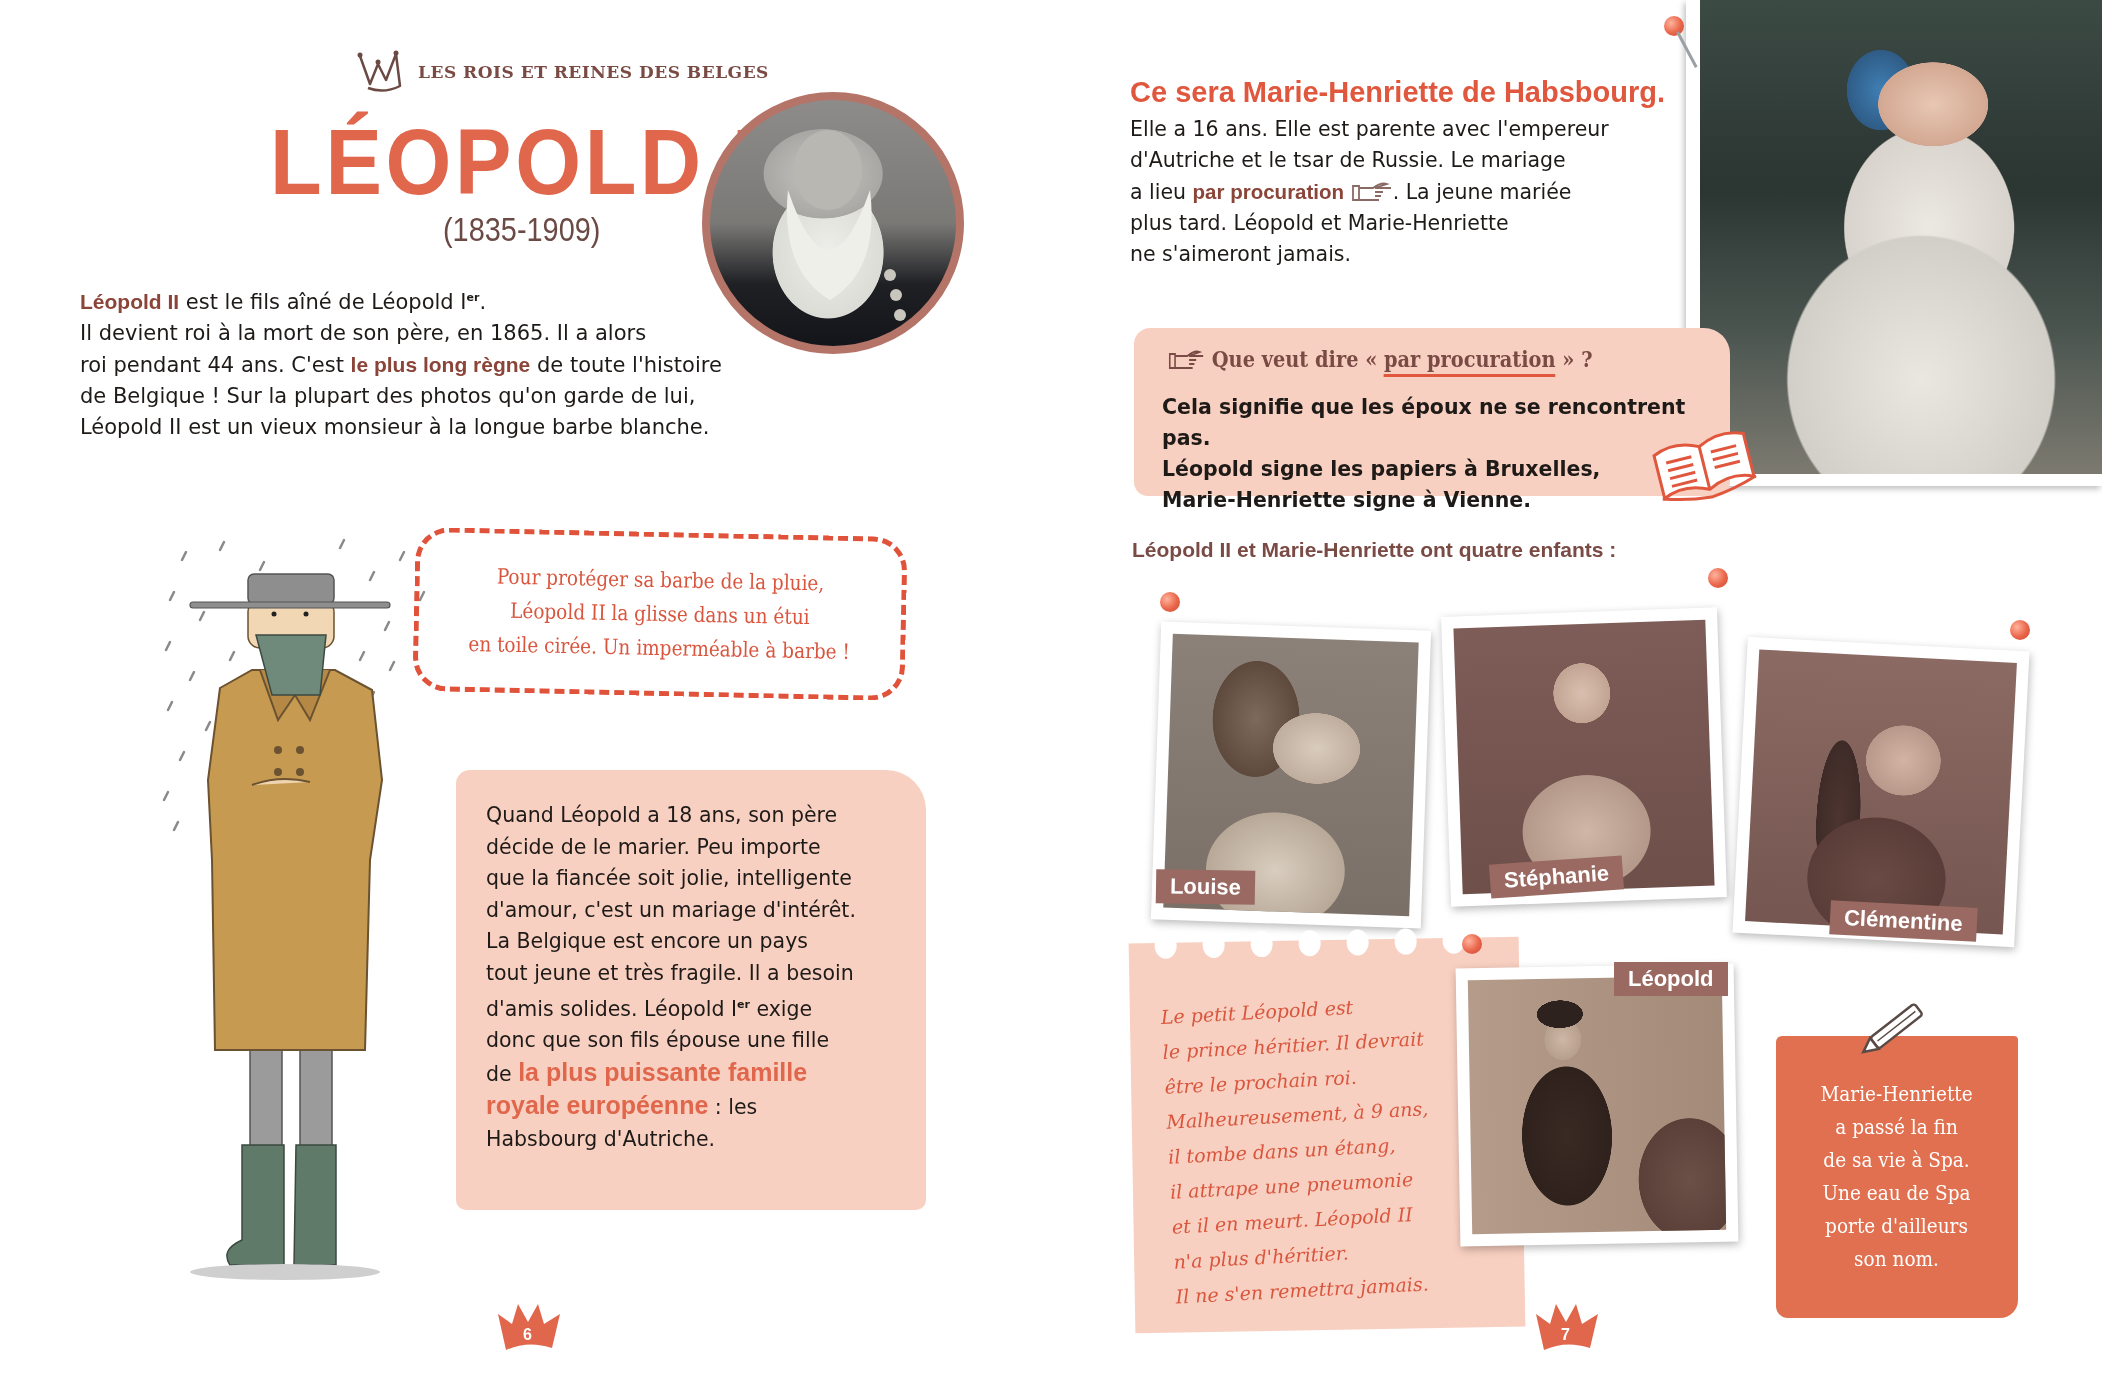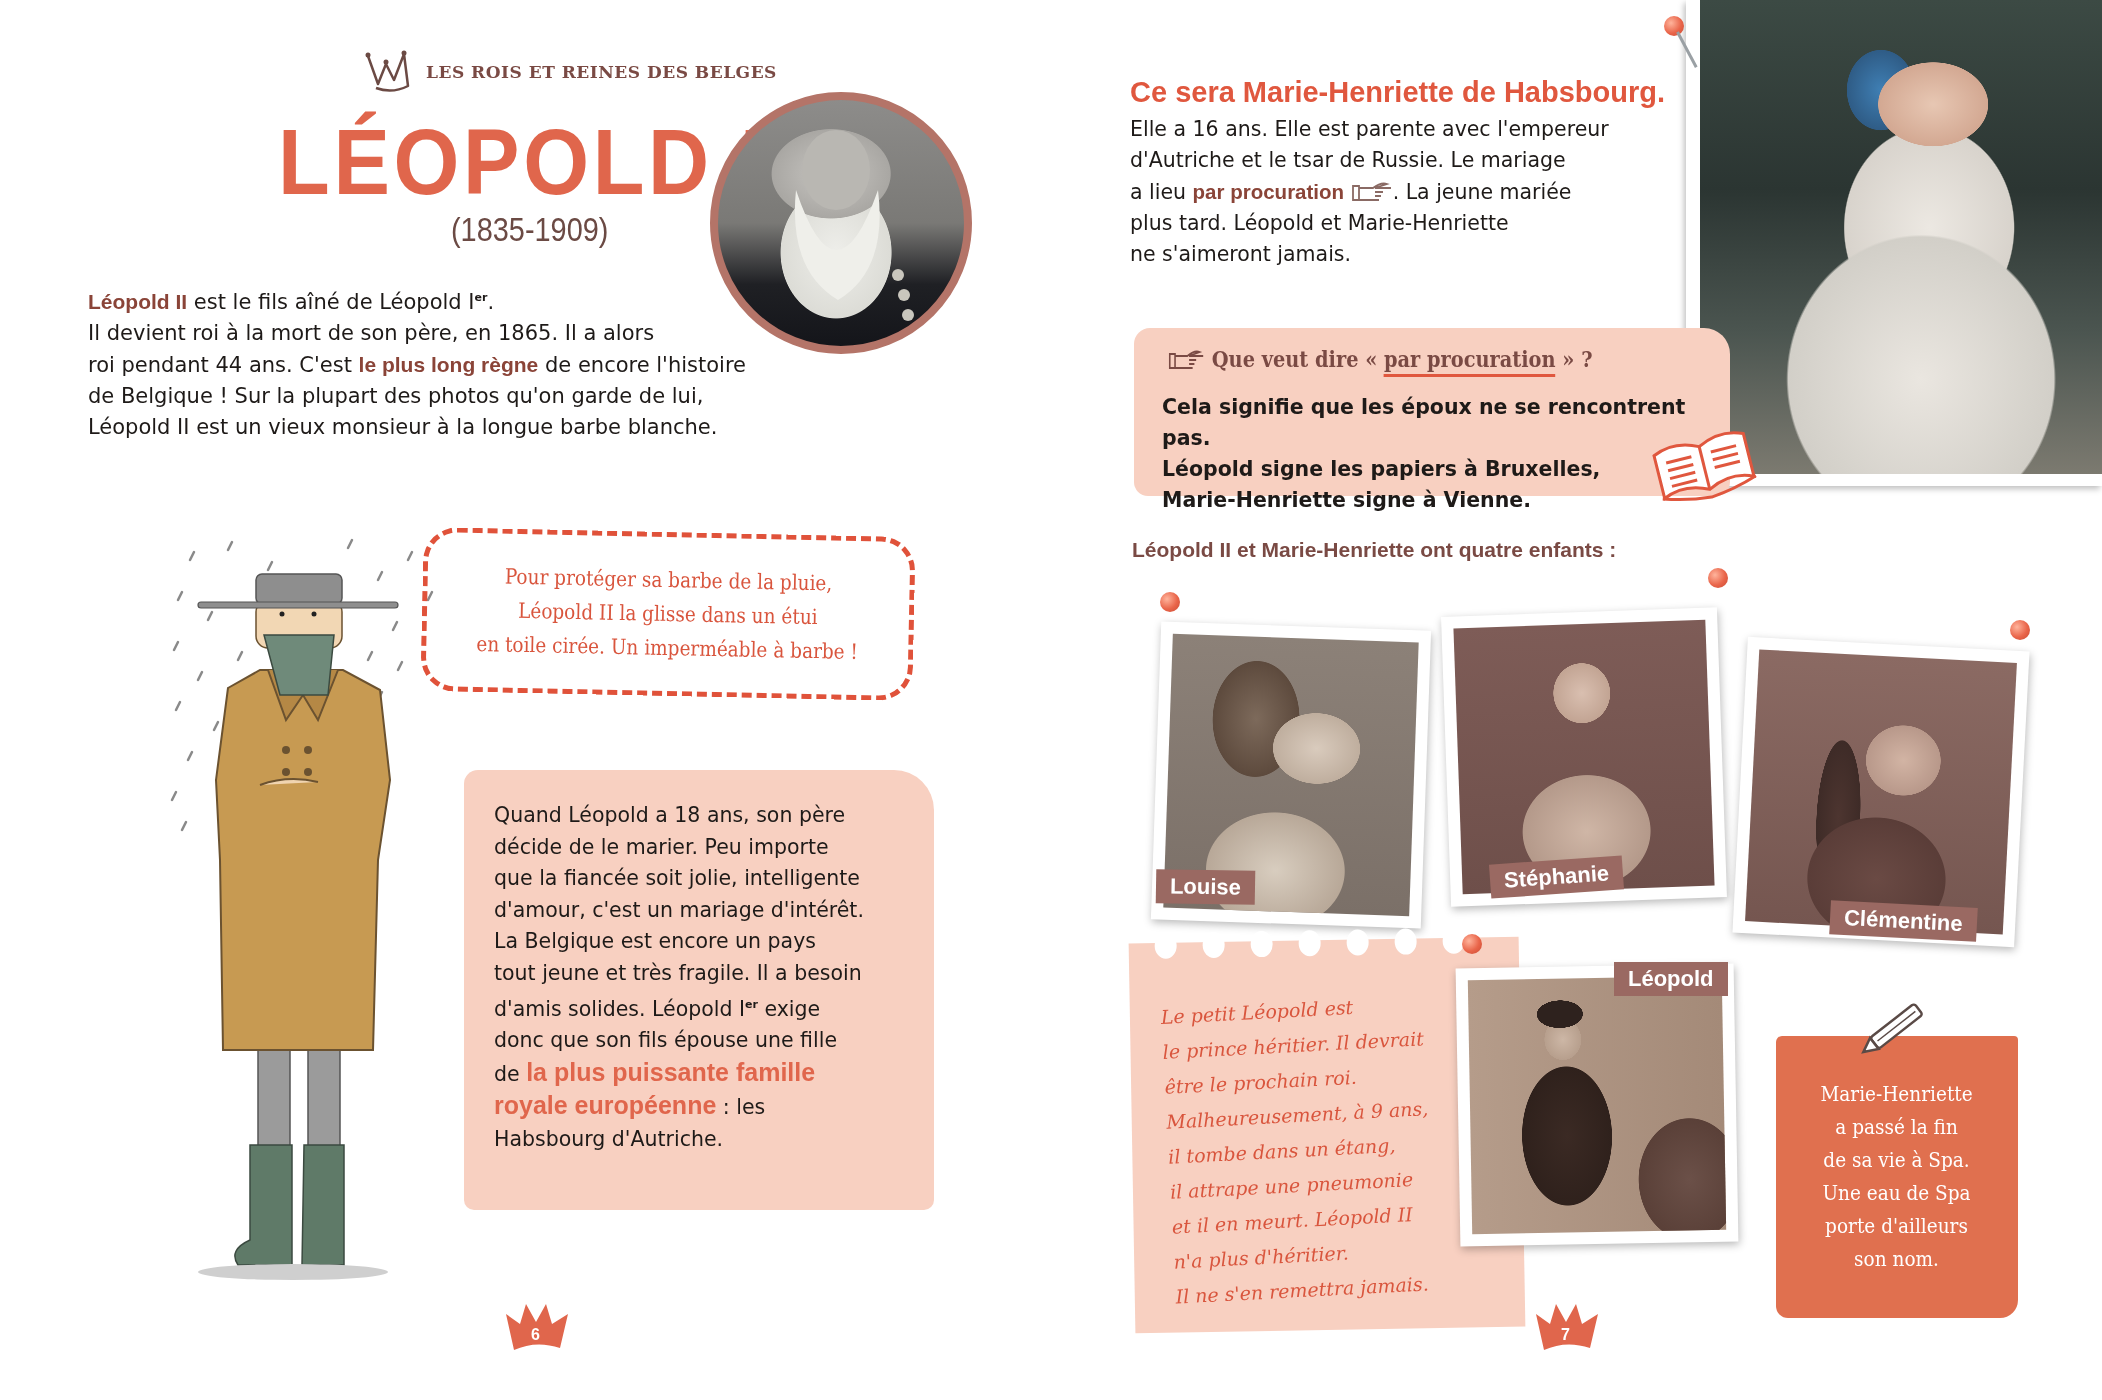--- a/index.html
+++ b/index.html
@@ -52,21 +52,21 @@
   .notepad{left:1132px;top:940px;width:390px;height:390px;background:#f8d0c1;transform:rotate(-1deg);}
   .hole{position:absolute;top:-10px;width:22px;height:26px;border-radius:50%;background:#fff;}
   .notepad-text{left:1160px;top:1000px;width:330px;font-family:"DejaVu Serif",serif;font-style:italic;font-size:19px;line-height:35px;color:#d9553d;transform:rotate(-3deg);transform-origin:left top;}
   
   .orangenote{left:1776px;top:1036px;width:242px;height:282px;background:#e0704f;border-radius:6px 4px 18px 12px;display:flex;align-items:center;justify-content:center;text-align:center;}
   .orangenote-text{font-family:"DejaVu Serif",serif;font-size:21px;line-height:33px;color:#fff;transform:scaleX(0.88);}
 </style>
 </head>
 <body>
 
-<div class="abs" style="left:8px;top:0;width:1051px;height:1400px;">
+<div class="abs" style="left:0;top:0;width:1051px;height:1400px;">
 
   <svg class="abs" style="left:356px;top:50px;" width="54" height="46" viewBox="0 0 54 46">
     <path d="M4 6 L14 34 L22 14 L30 30 L40 4 L44 36 Q28 44 12 38" fill="none" stroke="#6b4a44" stroke-width="2.5" stroke-linejoin="round"></path>
     <circle cx="4" cy="5" r="2.5" fill="#6b4a44"></circle>
       <circle cx="22" cy="12" r="2.5" fill="#6b4a44"></circle>
       <circle cx="40" cy="3" r="2.5" fill="#6b4a44"></circle>
   </svg>
   <div class="abs series">LES ROIS ET REINES DES BELGES</div>
   <div class="abs title">LÉOPOLD II</div>
   <div class="abs dates">(1835-1909)</div>
@@ -77,21 +77,21 @@
       <path d="M78 90 Q118 210 160 90 Q170 170 120 200 Q70 170 78 90Z" fill="#efefea"></path>
       <circle cx="180" cy="175" r="6" fill="#c9c6bd"></circle>
         <circle cx="186" cy="195" r="6" fill="#c9c6bd"></circle>
         <circle cx="190" cy="215" r="6" fill="#c9c6bd"></circle>
     </svg>
   </div>
 
   <div class="abs intro">
     <div><span class="hl">Léopold II</span><span> est le fils aîné de Léopold I</span><sup>er</sup><span>.</span></div>
     <div>Il devient roi à la mort de son père, en 1865. Il a alors</div>
-    <div><span>roi pendant 44 ans. C'est </span><span class="hl">le plus long règne</span><span> de encore l'histoire</span></div>
+    <div><span>roi pendant 44 ans. C'est </span><span class="hl">le plus long règne</span><span> de toute l'histoire</span></div>
     <div>de Belgique ! Sur la plupart des photos qu'on garde de lui,</div>
     <div>Léopold II est un vieux monsieur à la longue barbe blanche.</div>
   </div>
 
   <svg class="abs character" viewBox="0 0 300 760">
     <g stroke="#8a8a8a" stroke-width="2.5" stroke-linecap="round">
       <line x1="22" y1="30" x2="26" y2="22"></line>
         <line x1="60" y1="20" x2="64" y2="12"></line>
         <line x1="10" y1="70" x2="14" y2="62"></line>
       <line x1="40" y1="90" x2="44" y2="82"></line>

